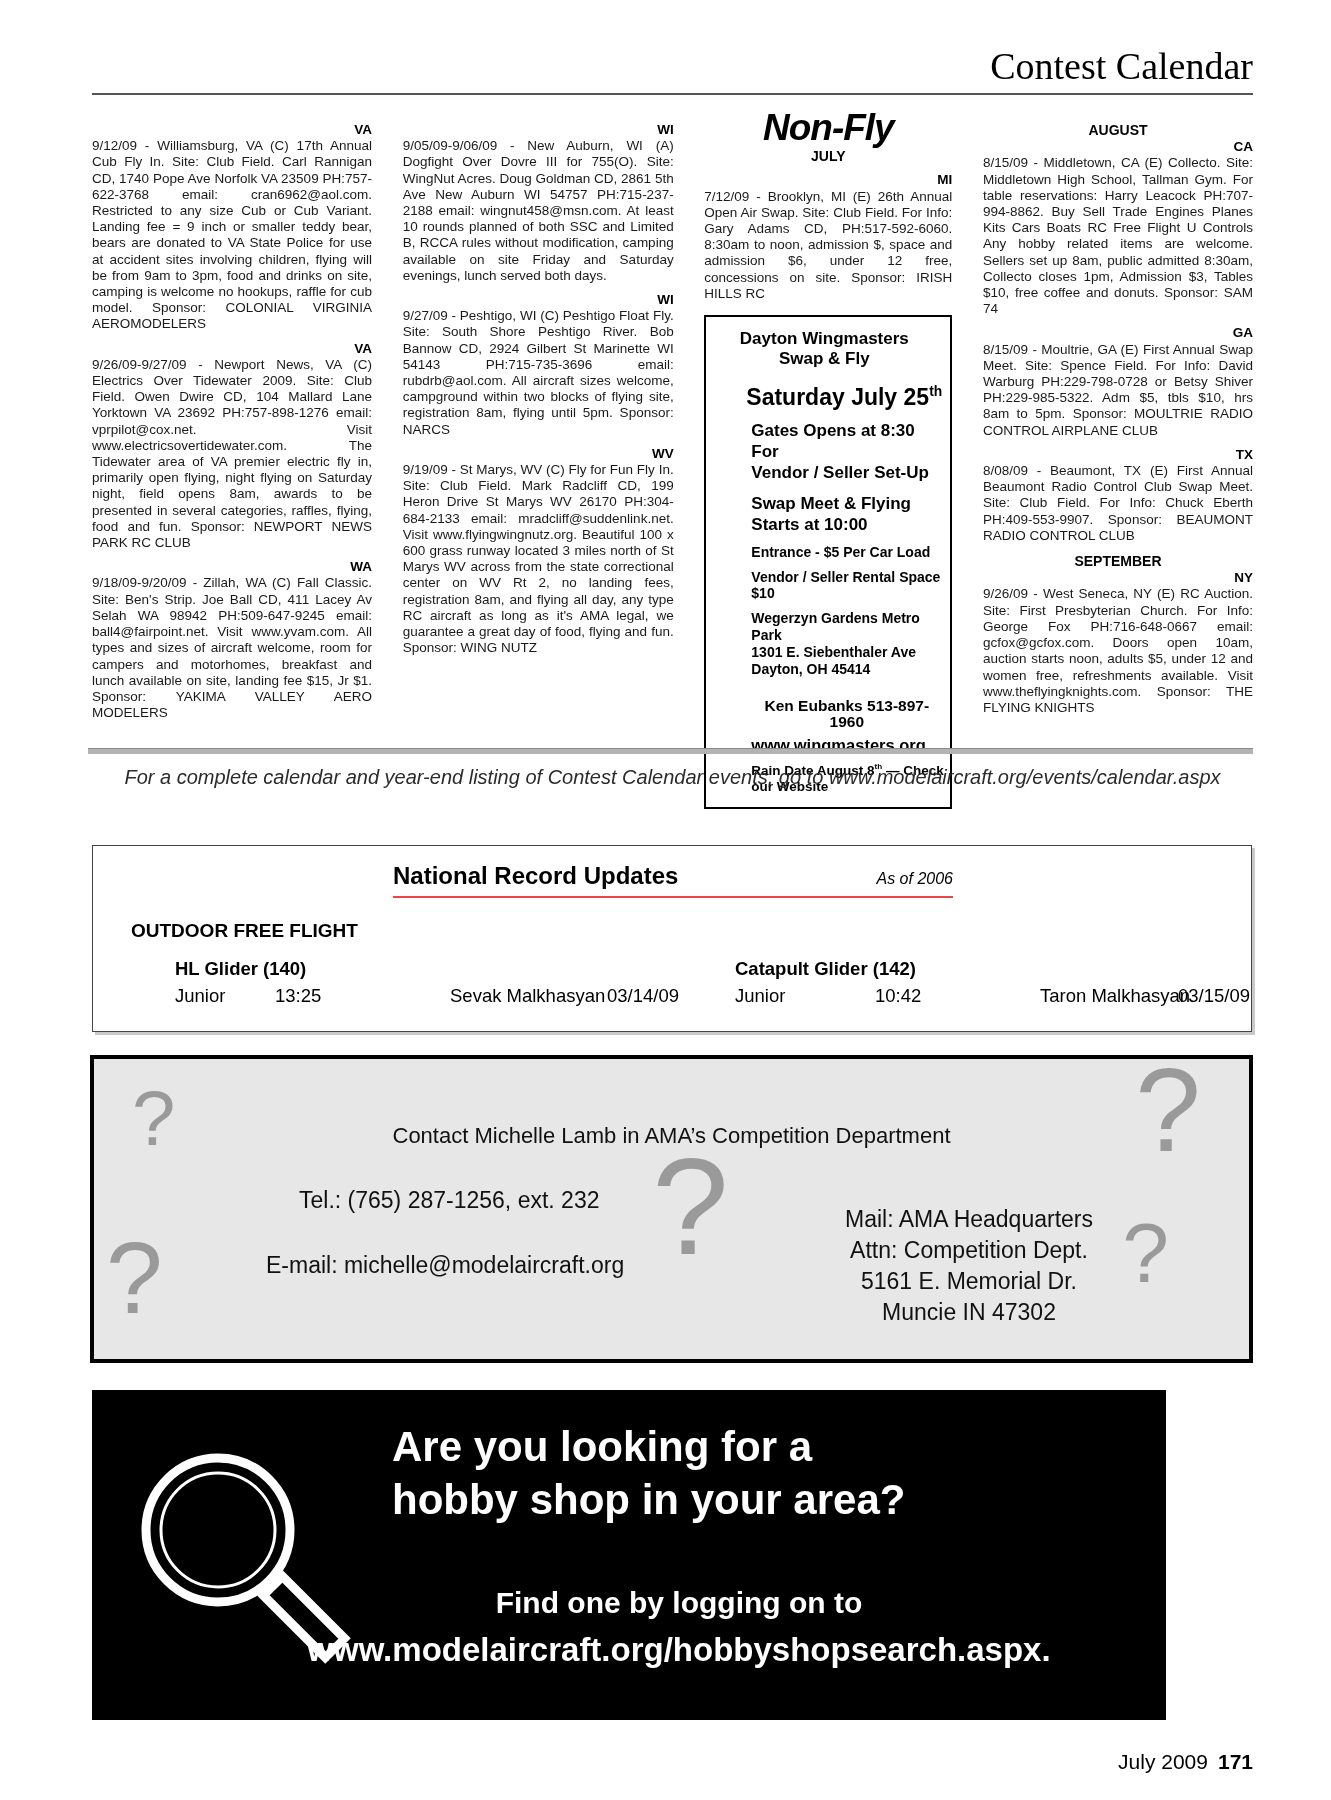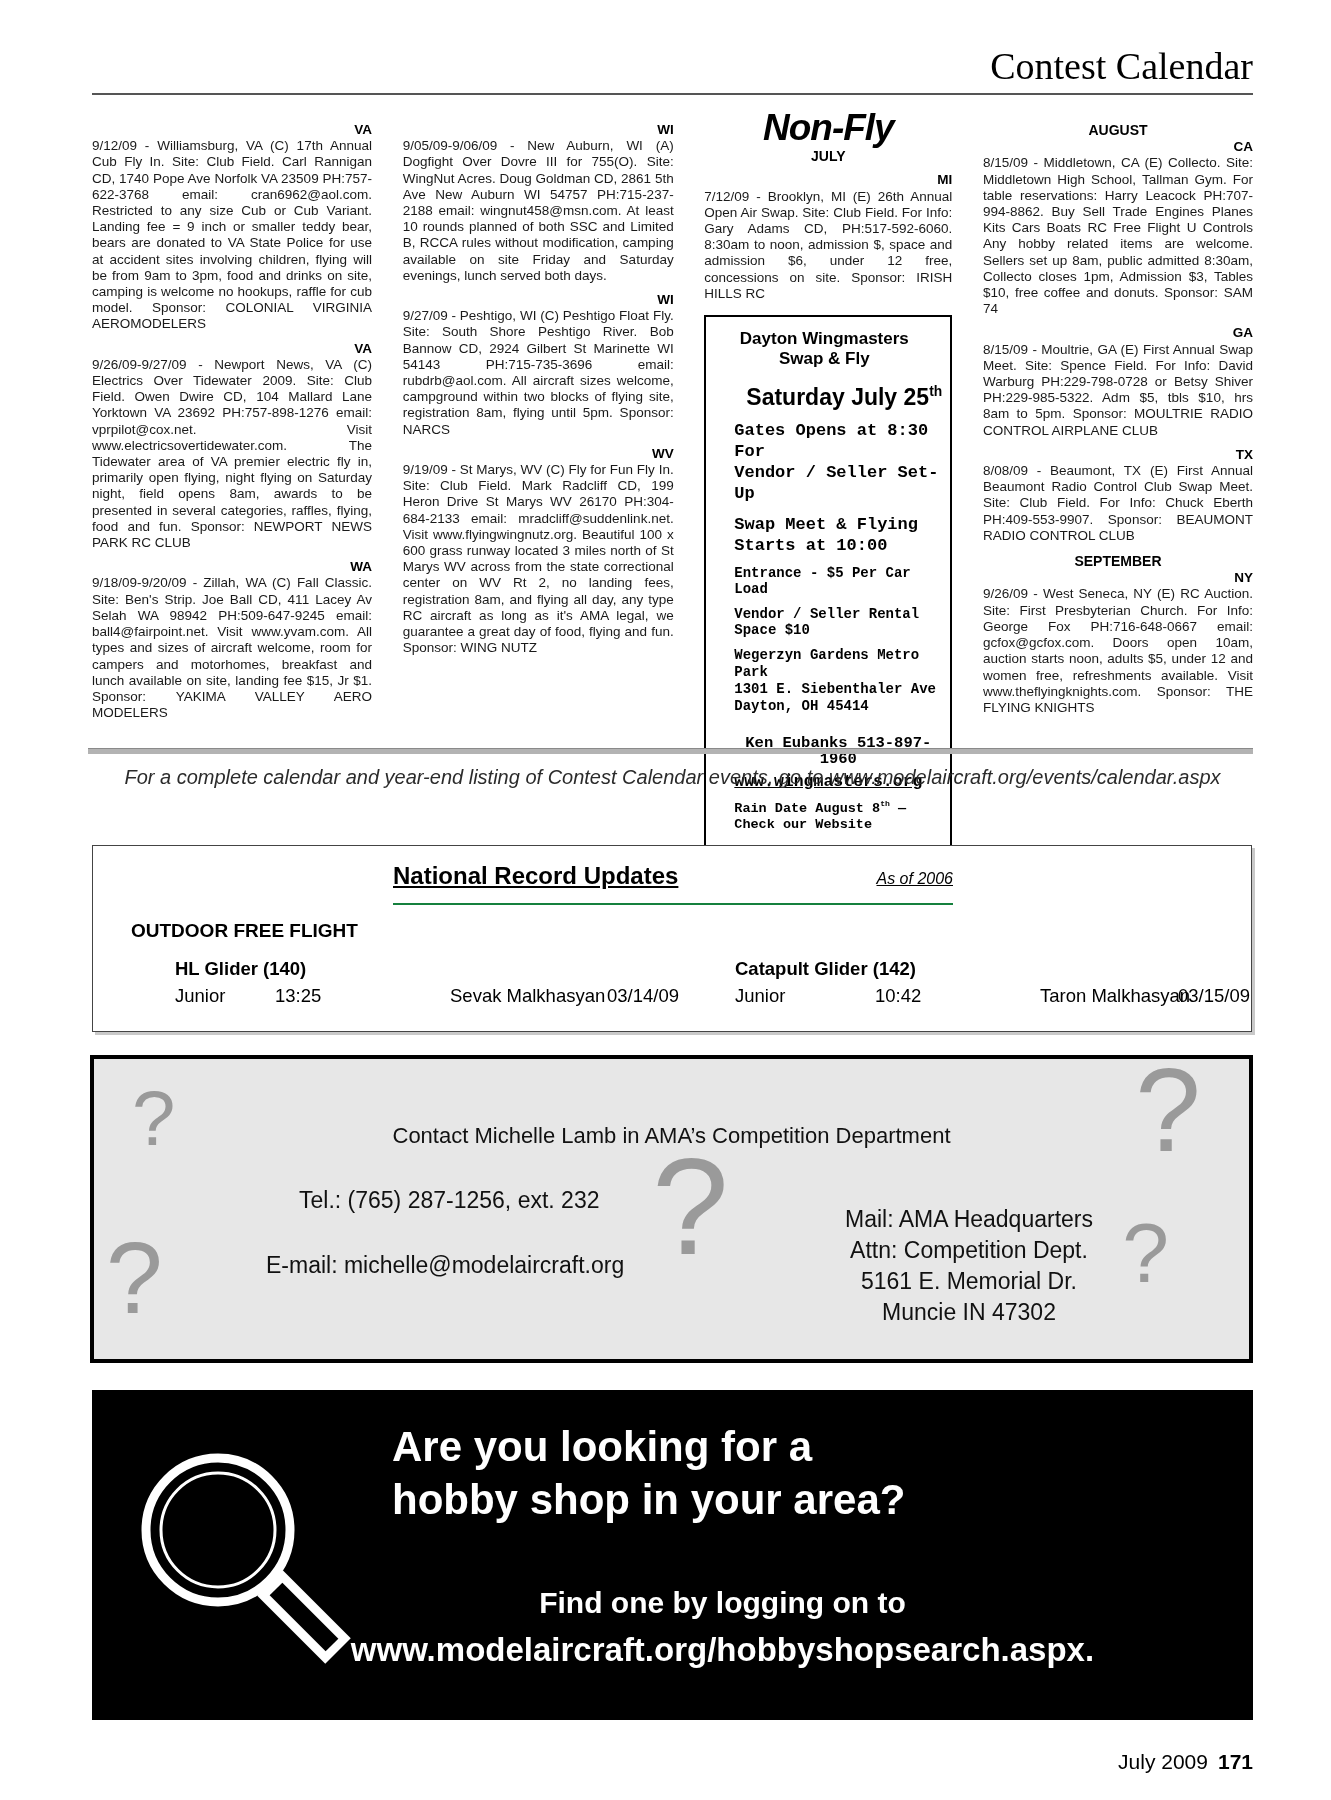--- a/index.html
+++ b/index.html
@@ -20,41 +20,41 @@
   .listing{margin:0;}
   .month-heading{font-weight:bold;text-align:center;font-size:14px;margin:0 0 1px 0;color:#000;}
   .month-heading.september{margin-top:9px;}
   .nonfly-heading{font-weight:bold;font-style:italic;text-align:center;font-size:37px;
                   letter-spacing:-1px;margin:-2px 0 12px 0;color:#000;}
 
   
   .dayton-box{margin-top:13px;border:2.5px solid #000;padding:12px 8px 12px 0;
               font-weight:bold;color:#000;text-align:left;}
   .d-center{text-align:center;font-size:17px;line-height:20px;}
-  .d-left{padding-left:28px;font-family:Liberation Mono, monospace;}
+  .d-left{padding-left:45px;}
   .d-date{margin-top:10px;font-size:23px;line-height:26px;padding-left:40px;}
   .d-block{margin-top:10px;font-size:17px;line-height:21px;}
   .d-small{margin-top:9px;font-size:14px;line-height:16px;}
   .d-addr{margin-top:9px;font-size:14px;line-height:17px;}
   .d-contact{margin-top:20px;font-size:15.5px;text-align:center;}
   .d-web{margin-top:7px;font-size:16.5px;text-decoration:underline;}
   .d-rain{margin-top:6px;font-size:13.5px;line-height:16px;width:215px;}
   sup{font-size:60%;vertical-align:super;}
 
   
   .mid-rule{position:absolute;left:88px;top:748px;width:1165px;height:5px;background:#b3b3b3;border-top:1px solid #8a8a8a;}
   .calendar-note{position:absolute;left:92px;top:766px;width:1161px;text-align:center;
                  font-style:italic;font-size:20px;color:#2b2b2b;}
 
   
   .nr-box{position:absolute;left:92px;top:845px;width:1158px;height:185px;
           border:1.5px solid #444;box-shadow:3px 3px 0 #c9c9c9;background:#fff;color:#000;}
   .nr-title-row{position:absolute;left:300px;top:16px;width:560px;display:flex;
                 justify-content:space-between;align-items:baseline;
-                border-bottom:2px solid #15803d;padding-bottom:13px;text-decoration:underline;}
+                border-bottom:2px solid #ef4444;padding-bottom:6px;}
   .nr-title{font-size:24px;font-weight:bold;}
   .nr-asof{font-size:16px;font-style:italic;}
   .nr-section{position:absolute;left:38px;top:74px;font-size:19px;font-weight:bold;}
   .nr-col{position:absolute;top:112px;font-size:18.5px;margin-left:44px;}
   .nr-colA{left:38px;width:540px;}
   .nr-colB{left:598px;width:550px;}
   .nr-event{font-weight:bold;}
   .nr-row{margin-top:5px;white-space:nowrap;}
   .nr-colA .f1{display:inline-block;width:100px;} .nr-colA .f2{display:inline-block;width:175px;} .nr-colA .f3{display:inline-block;width:157px;}
   .nr-colB .f1{display:inline-block;width:140px;} .nr-colB .f2{display:inline-block;width:165px;} .nr-colB .f3{display:inline-block;width:138px;}
@@ -70,21 +70,21 @@
   .q-mail{position:absolute;left:700px;top:145px;width:350px;text-align:center;
           font-size:23px;line-height:31px;}
   .qmark{position:absolute;color:#9a9a9a;font-weight:400;line-height:1;}
   .qm-tl{left:38px;top:20px;font-size:78px;}
   .qm-tr{right:48px;top:-8px;font-size:118px;}
   .qm-c{left:558px;top:78px;font-size:138px;}
   .qm-bl{left:12px;top:168px;font-size:102px;}
   .qm-br{right:80px;top:152px;font-size:84px;}
 
   
-  .hobby-box{position:absolute;left:92px;top:1390px;width:1161px;height:330px;background:#000;color:#fff;}
+  .hobby-box{position:absolute;left:92px;top:1390px;width:1074px;height:330px;background:#000;color:#fff;}
   .hobby-headline{position:absolute;left:300px;top:30px;font-size:42px;font-weight:bold;line-height:53px;}
   .hobby-sub{position:absolute;left:0;top:196px;width:100%;text-align:center;
              transform:translateX(50px);font-size:30px;font-weight:bold;}
   .hobby-url{position:absolute;left:0;top:241px;width:100%;text-align:center;
              transform:translateX(50px);font-size:33px;font-weight:bold;}
   .magnifier{position:absolute;left:18px;top:38px;}
 
   
   .footer{position:absolute;right:78px;top:1750px;font-size:21px;color:#000;}
   .footer .pg{font-weight:bold;margin-left:10px;}

